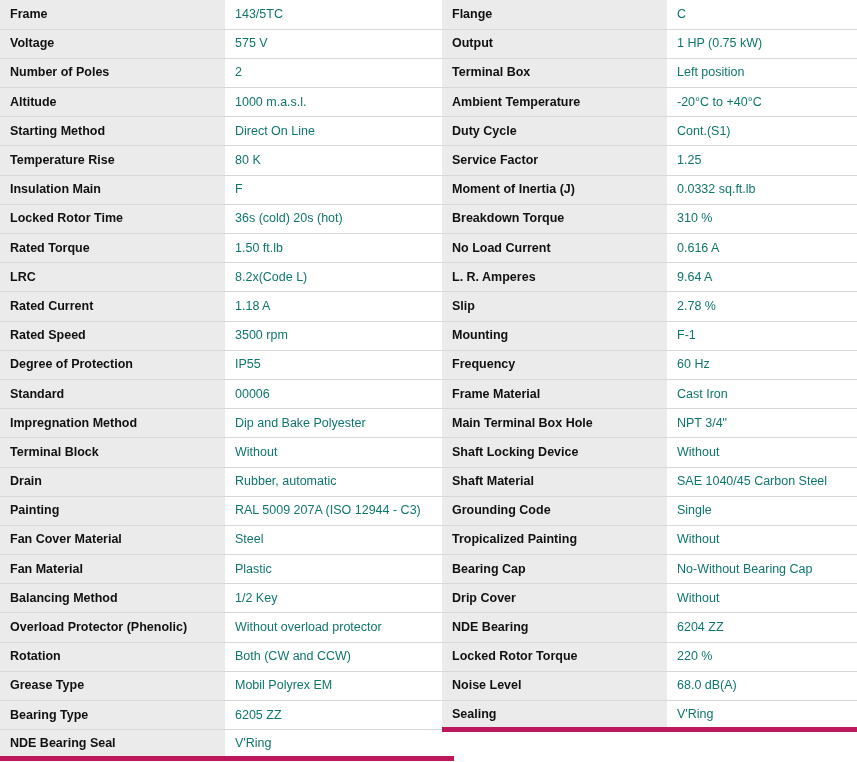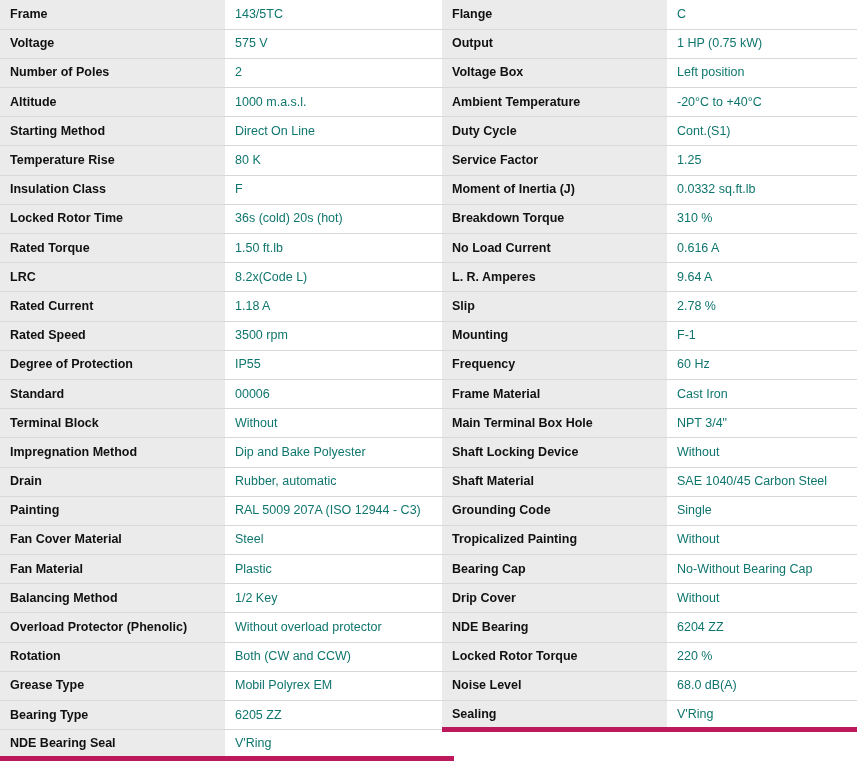--- a/index.html
+++ b/index.html
@@ -89,21 +89,21 @@
           </tr>
           <tr>
             <td class="k">Starting Method</td>
             <td class="v">Direct On Line</td>
           </tr>
           <tr>
             <td class="k">Temperature Rise</td>
             <td class="v">80 K</td>
           </tr>
           <tr>
-            <td class="k">Insulation Class</td>
+            <td class="k">Insulation Main</td>
             <td class="v">F</td>
           </tr>
           <tr>
             <td class="k">Locked Rotor Time</td>
             <td class="v">36s (cold) 20s (hot)</td>
           </tr>
           <tr>
             <td class="k">Rated Torque</td>
             <td class="v">1.50 ft.lb</td>
           </tr>
@@ -121,26 +121,26 @@
           </tr>
           <tr>
             <td class="k">Degree of Protection</td>
             <td class="v">IP55</td>
           </tr>
           <tr>
             <td class="k">Standard</td>
             <td class="v">00006</td>
           </tr>
           <tr>
-            <td class="k">Terminal Block</td>
-            <td class="v">Without</td>
-          </tr>
-          <tr>
             <td class="k">Impregnation Method</td>
             <td class="v">Dip and Bake Polyester</td>
+          </tr>
+          <tr>
+            <td class="k">Terminal Block</td>
+            <td class="v">Without</td>
           </tr>
           <tr>
             <td class="k">Drain</td>
             <td class="v">Rubber, automatic</td>
           </tr>
           <tr>
             <td class="k">Painting</td>
             <td class="v">RAL 5009 207A (ISO 12944 - C3)</td>
           </tr>
           <tr>
@@ -183,21 +183,21 @@
       <tbody>
           <tr>
             <td class="k">Flange</td>
             <td class="v">C</td>
           </tr>
           <tr>
             <td class="k">Output</td>
             <td class="v">1 HP (0.75 kW)</td>
           </tr>
           <tr>
-            <td class="k">Voltage Box</td>
+            <td class="k">Terminal Box</td>
             <td class="v">Left position</td>
           </tr>
           <tr>
             <td class="k">Ambient Temperature</td>
             <td class="v">-20°C to +40°C</td>
           </tr>
           <tr>
             <td class="k">Duty Cycle</td>
             <td class="v">Cont.(S1)</td>
           </tr>

